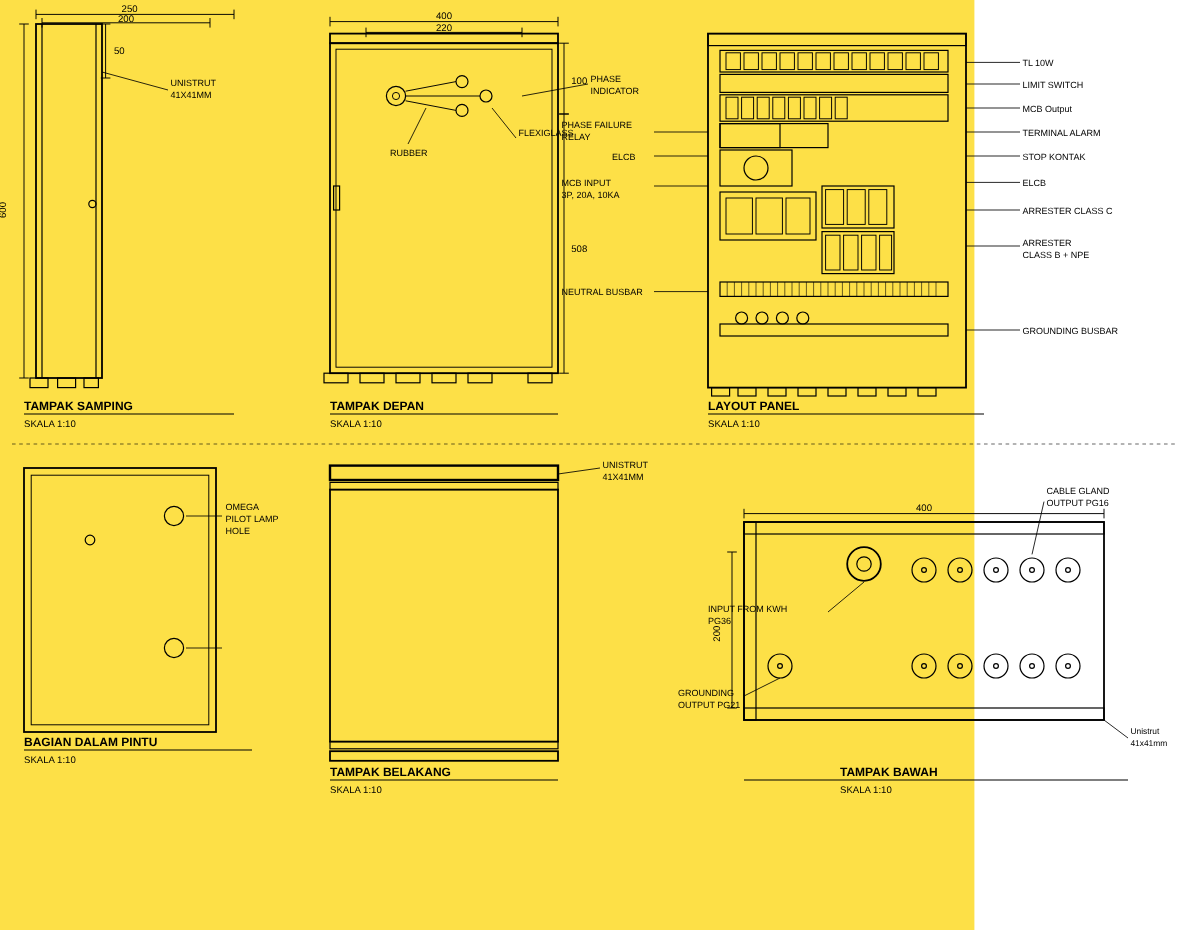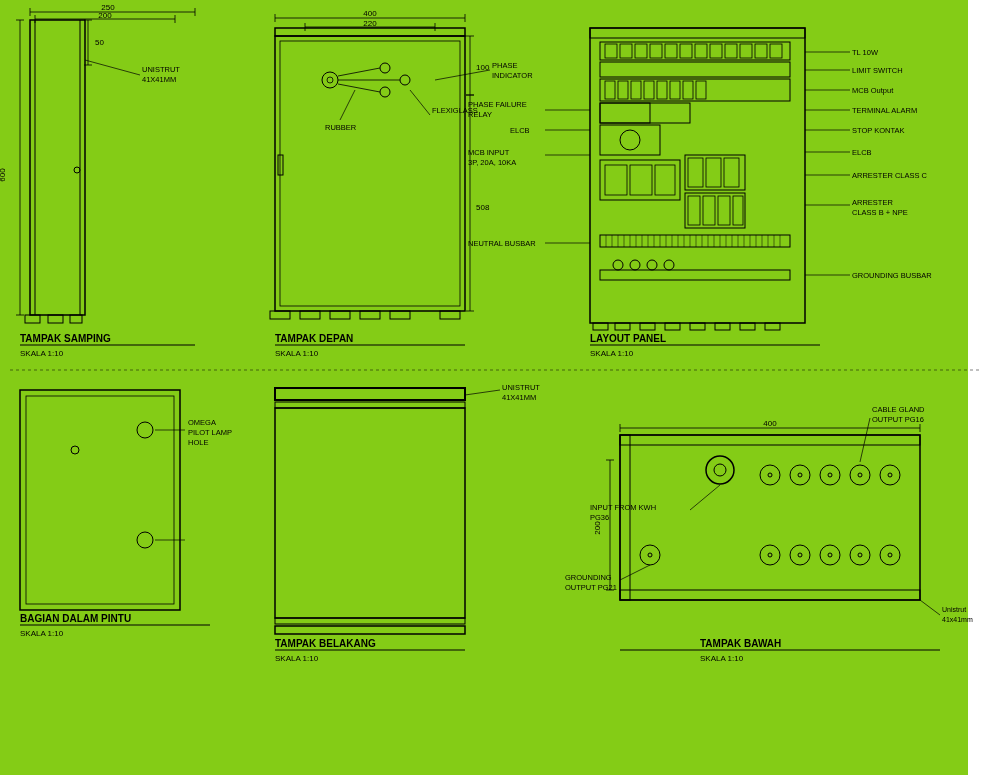--- a/index.html
+++ b/index.html
@@ -5,23 +5,23 @@
     * { margin: 0; padding: 0; box-sizing: border-box; }
     body {
       width: 992px;
       height: 775px;
       background: #fff;
       font-family: Arial, sans-serif;
       overflow: hidden;
       position: relative;
     }
     .main-container {
-      width: 968px;
+      width: 812px;
       height: 775px;
-      background: #84cc16;
+      background: #fde047;
       position: relative;
     }
     svg.drawing {
       width: 992px;
       height: 775px;
       position: absolute;
       top: 0;
       left: 0;
     }
     text {

